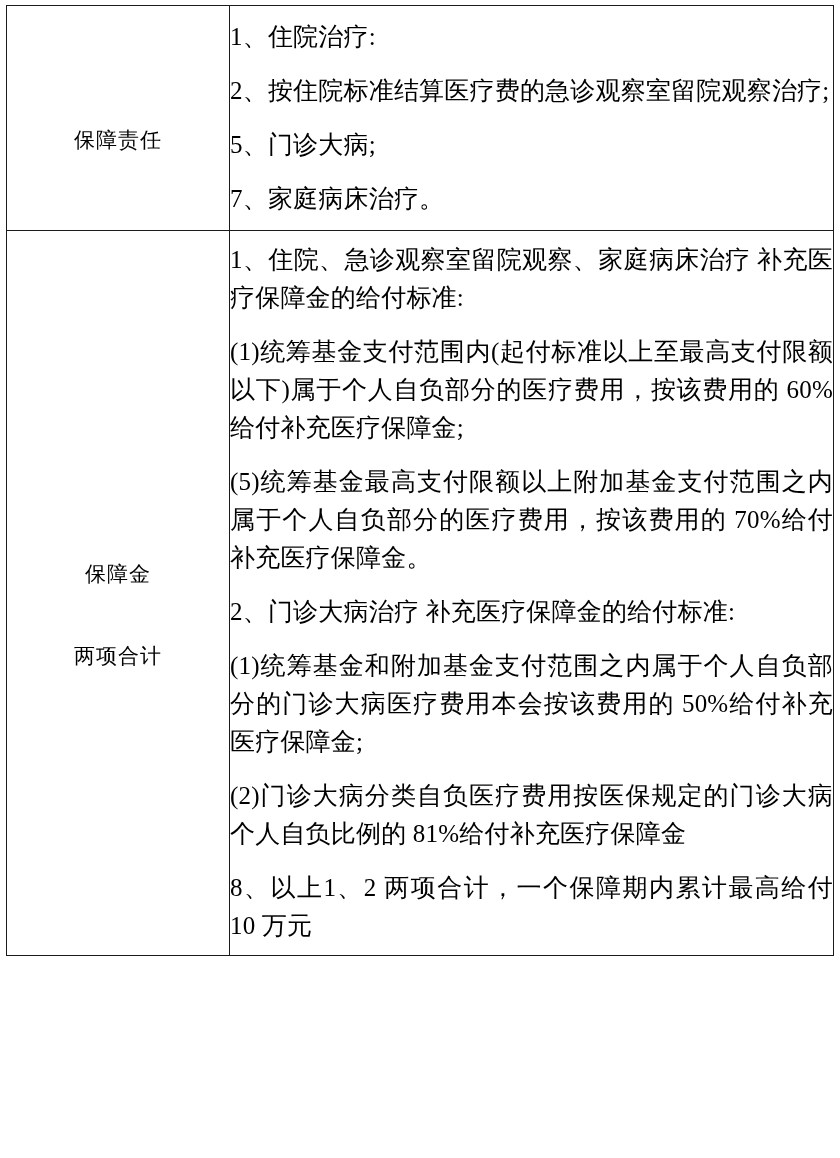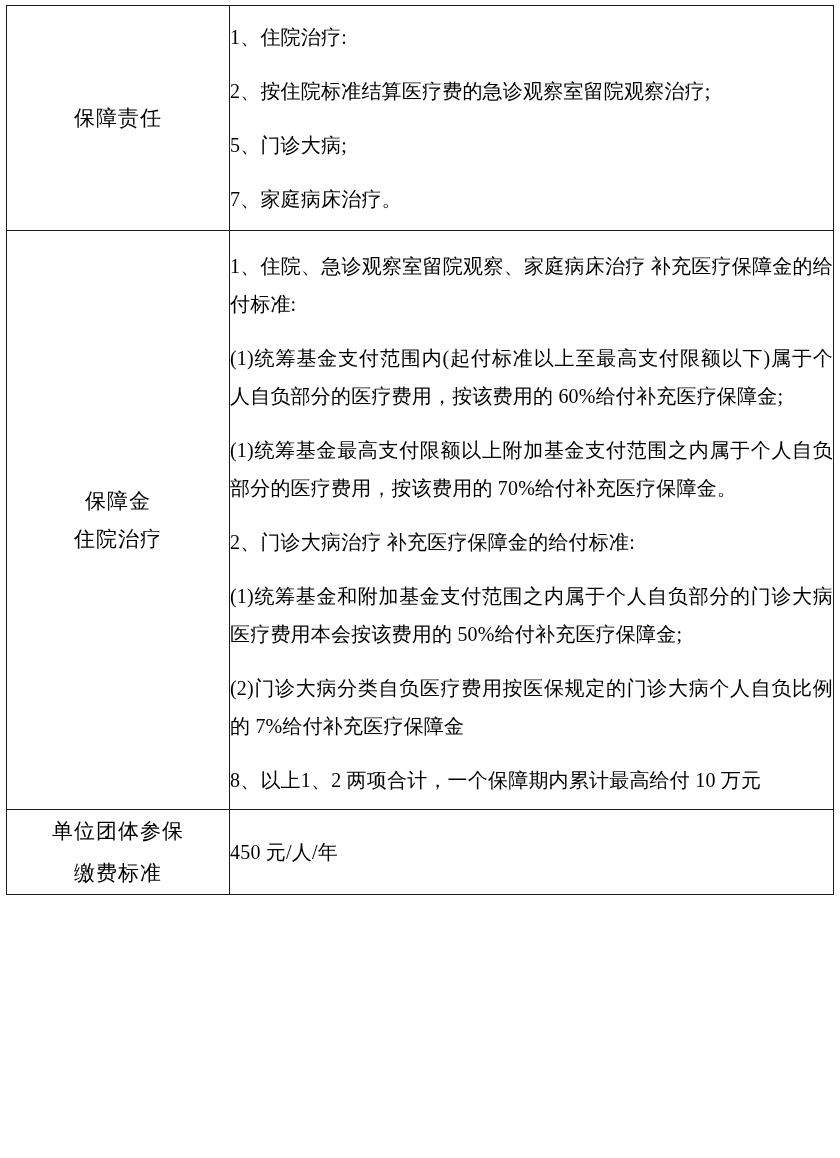--- a/index.html
+++ b/index.html
@@ -34,39 +34,40 @@
   }
   td.label-cell {
     width: 222px;
     text-align: center;
     font-size: 21px;
     line-height: 38px;
     padding: 4px 6px;
   }
   td.content-cell {
     padding: 8px 10px 10px 14px;
-    font-size: 20px;
+    font-size: 25px;
     line-height: 38px;
   }
   .label-line {
     display: block;
     white-space: nowrap;
     letter-spacing: 1px;
+    margin-top: 44px;
   }
   .para {
     display: block;
     text-align: justify;
     text-justify: inter-ideograph;
     letter-spacing: 0.2px;
   }
   .content-cell .para + .para {
     margin-top: 16px;
   }
   .cell-row1 .content-cell { padding-top: 12px; padding-bottom: 12px; }
-  .cell-row2 .content-cell { padding-top: 16px; padding-bottom: 10px; }
+  .cell-row2 .content-cell { padding-top: 10px; padding-bottom: 10px; }
   .cell-row3 .content-cell {
     padding-top: 10px;
     padding-bottom: 10px;
     vertical-align: middle;
   }
   .cell-row3 .label-cell { line-height: 42px; }
 </style>
 </head>
 <body>
 
@@ -80,36 +81,27 @@
         <td class="content-cell">
           <span class="para">1、住院治疗:</span>
           <span class="para">2、按住院标准结算医疗费的急诊观察室留院观察治疗;</span>
           <span class="para">5、门诊大病;</span>
           <span class="para">7、家庭病床治疗。</span>
         </td>
       </tr>
       <tr class="cell-row2">
         <td class="label-cell">
           <span class="label-line">保障金</span>
-          <span class="label-line">住院治疗</span>
+          <span class="label-line">两项合计</span>
         </td>
         <td class="content-cell">
           <span class="para">1、住院、急诊观察室留院观察、家庭病床治疗 补充医疗保障金的给付标准:</span>
           <span class="para">(1)统筹基金支付范围内(起付标准以上至最高支付限额以下)属于个人自负部分的医疗费用，按该费用的 60%给付补充医疗保障金;</span>
-          <span class="para">(1)统筹基金最高支付限额以上附加基金支付范围之内属于个人自负部分的医疗费用，按该费用的 70%给付补充医疗保障金。</span>
+          <span class="para">(5)统筹基金最高支付限额以上附加基金支付范围之内属于个人自负部分的医疗费用，按该费用的 70%给付补充医疗保障金。</span>
           <span class="para">2、门诊大病治疗 补充医疗保障金的给付标准:</span>
           <span class="para">(1)统筹基金和附加基金支付范围之内属于个人自负部分的门诊大病医疗费用本会按该费用的 50%给付补充医疗保障金;</span>
-          <span class="para">(2)门诊大病分类自负医疗费用按医保规定的门诊大病个人自负比例的 7%给付补充医疗保障金</span>
+          <span class="para">(2)门诊大病分类自负医疗费用按医保规定的门诊大病个人自负比例的 81%给付补充医疗保障金</span>
           <span class="para">8、以上1、2 两项合计，一个保障期内累计最高给付 10 万元</span>
-        </td>
-      </tr>
-      <tr class="cell-row3">
-        <td class="label-cell">
-          <span class="label-line">单位团体参保</span>
-          <span class="label-line">缴费标准</span>
-        </td>
-        <td class="content-cell">
-          <span class="para">450 元/人/年</span>
         </td>
       </tr>
     </tbody>
   </table>
 </div>
 
 </body></html>

